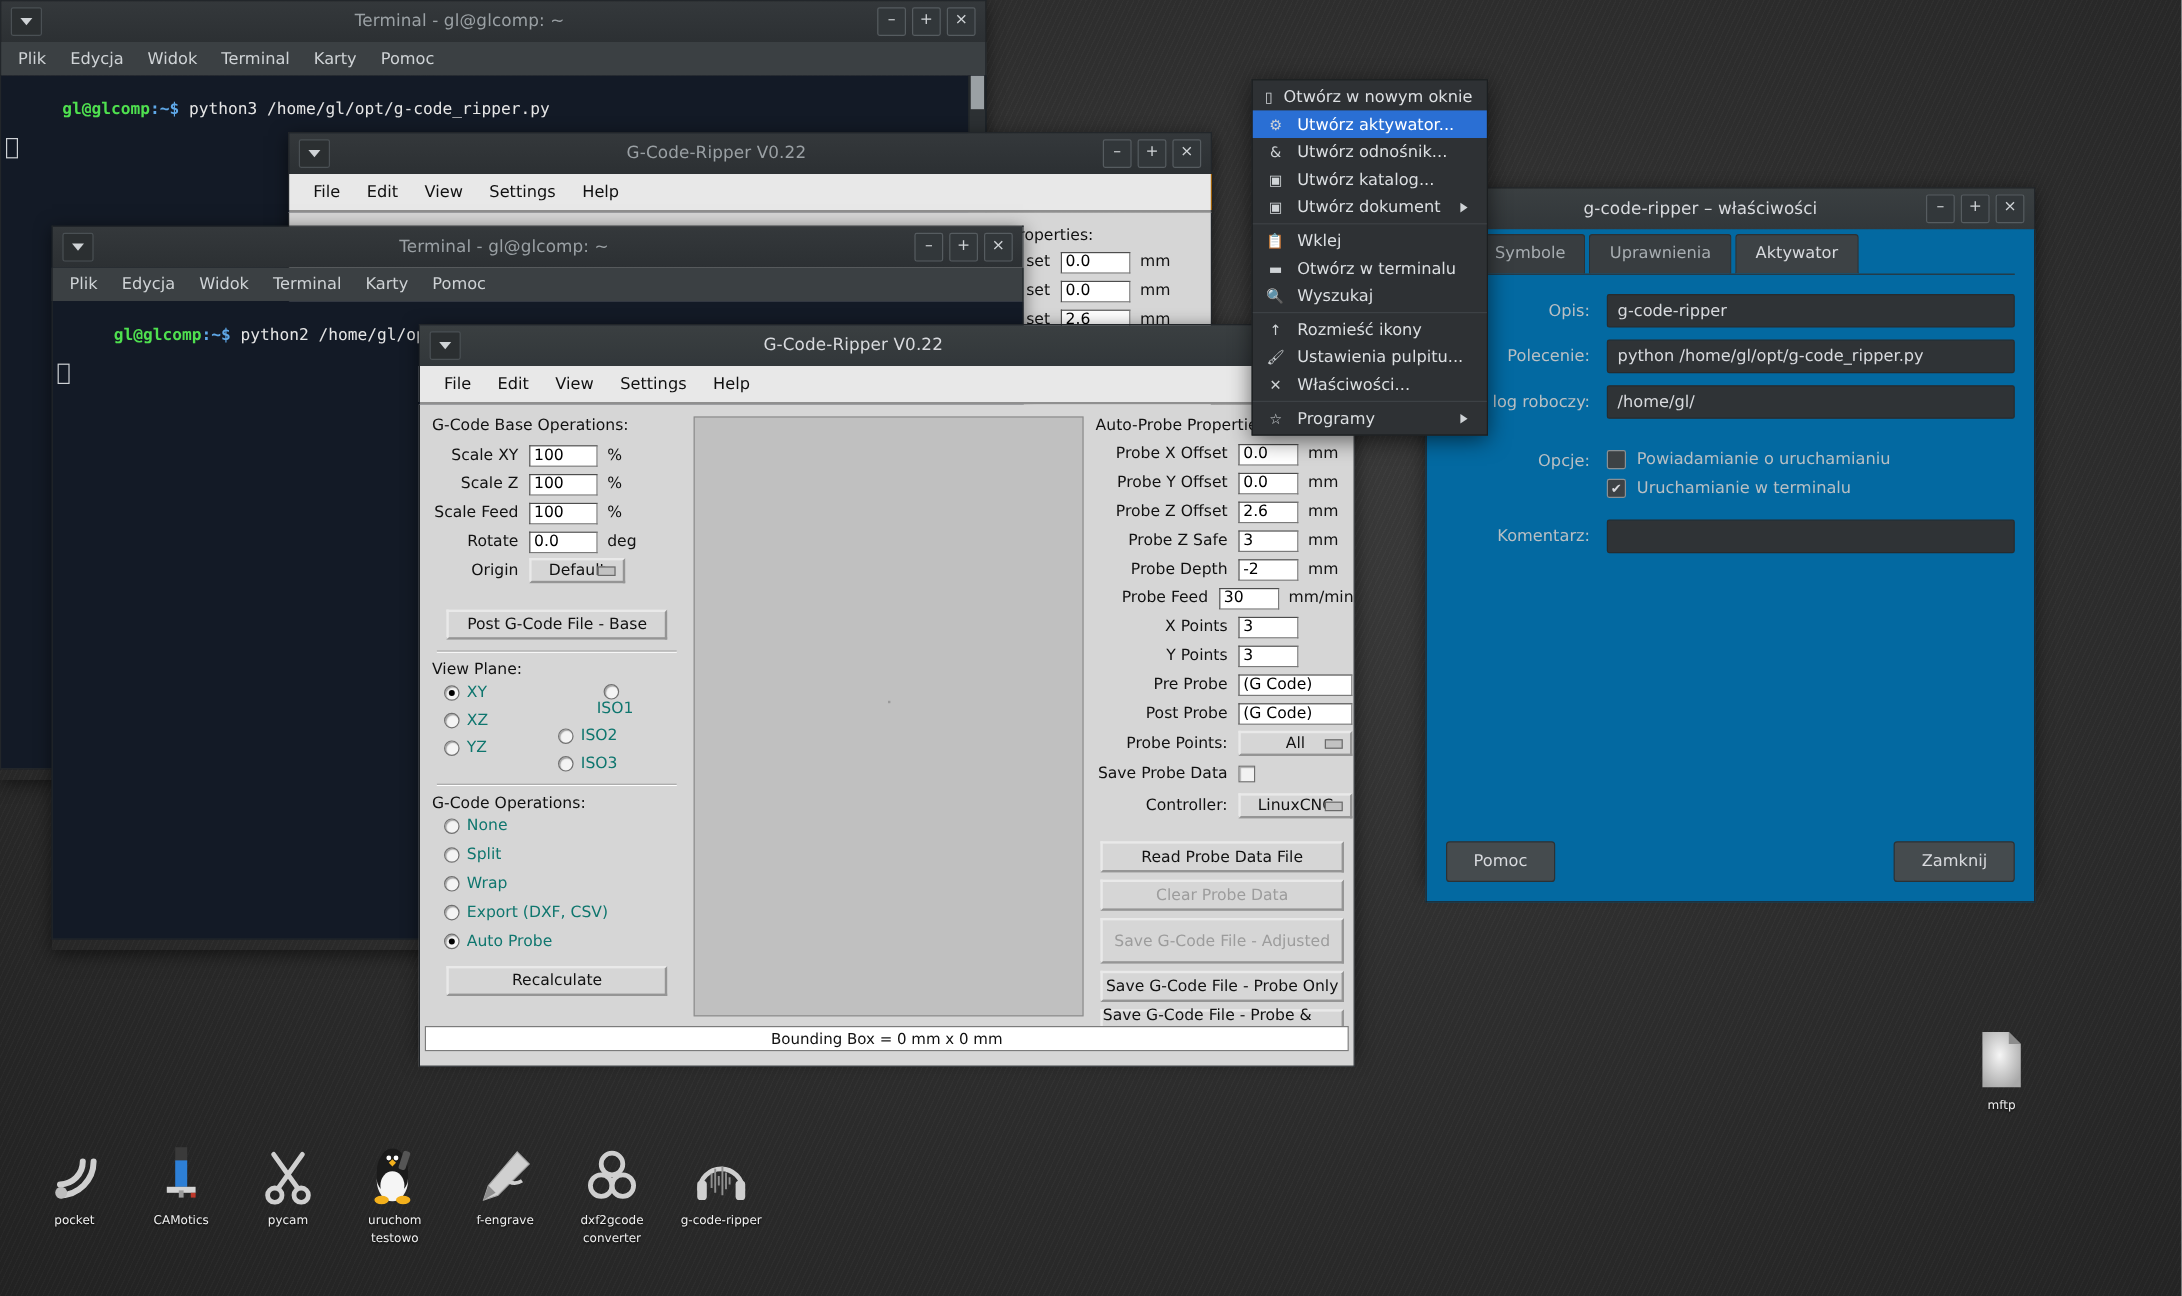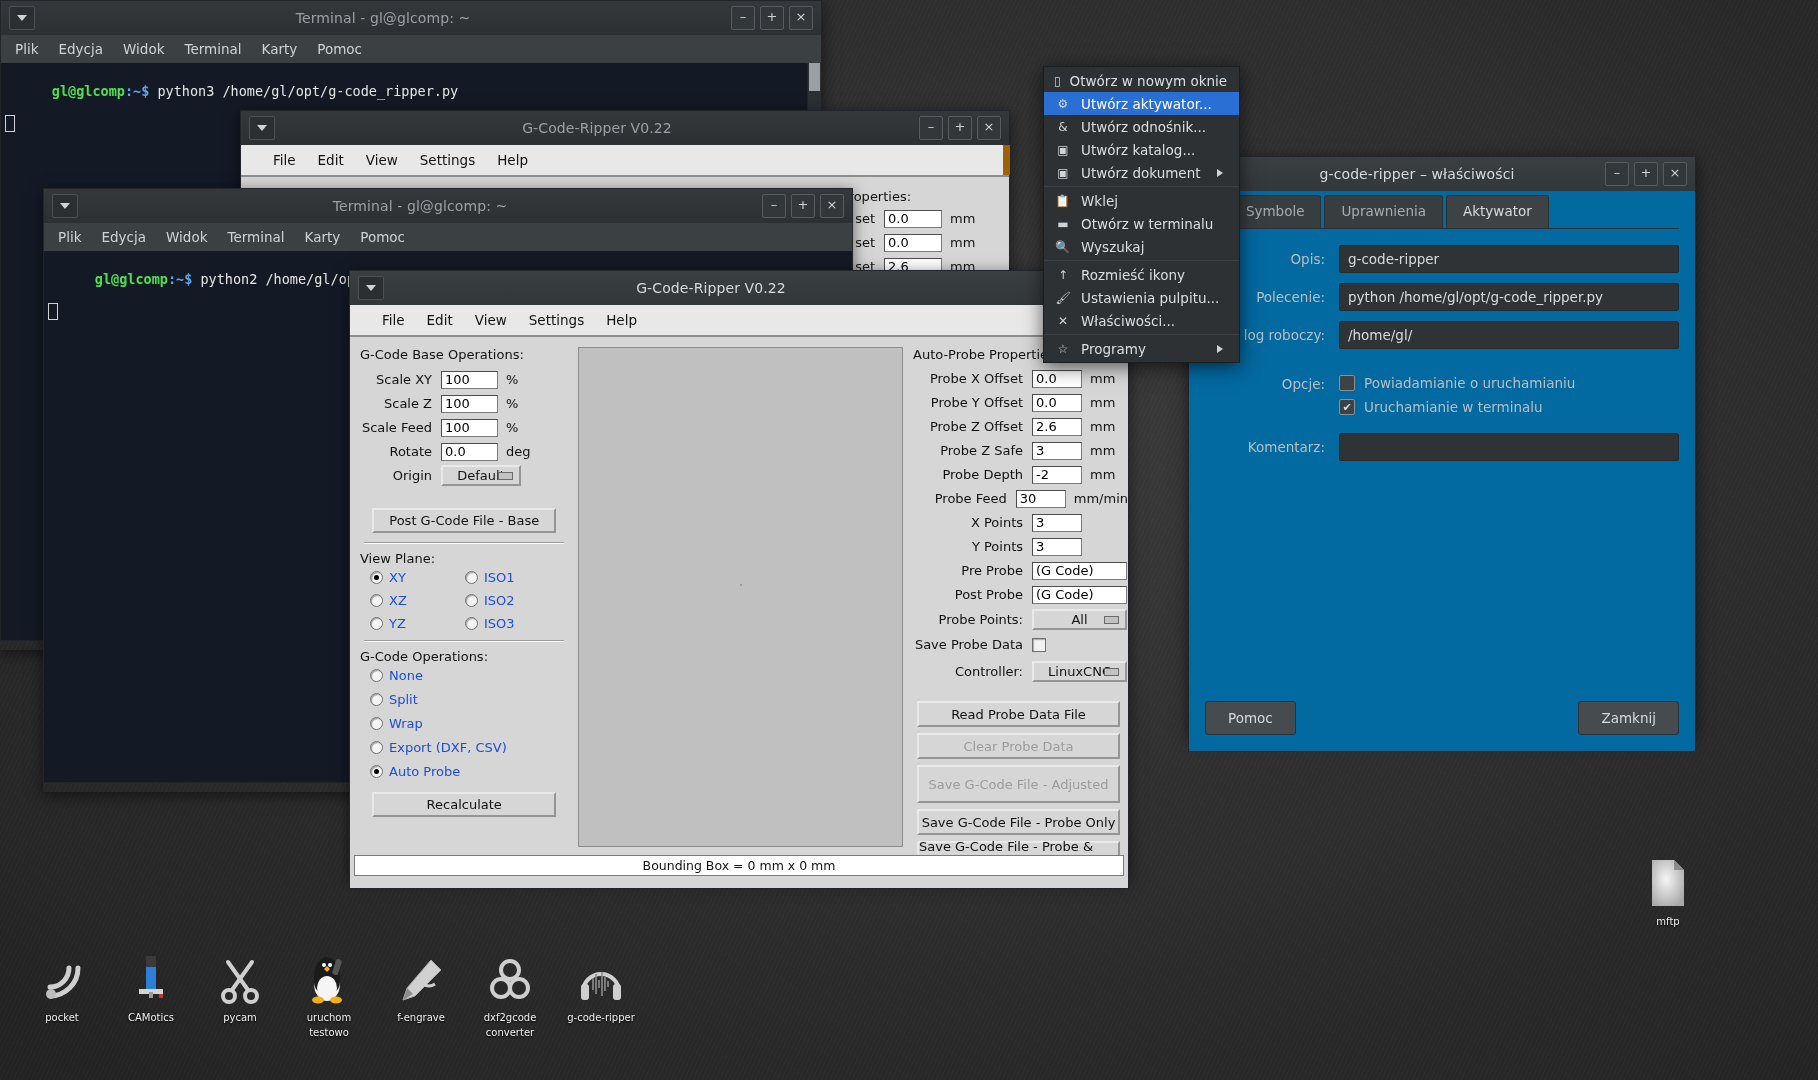--- a/index.html
+++ b/index.html
@@ -33,38 +33,38 @@
   .term-body{background:#131a26;border:1px solid #22262a;border-top:none;color:#e6e6e6;
     font-family:"DejaVu Sans Mono","Liberation Mono",monospace;font-size:13.5px;padding:4px 0 0 2px;
     overflow:hidden;position:relative;}
   .term-line{white-space:pre;}
   .prompt-user{color:#4fe04f;font-weight:bold;}
   .prompt-path{color:#5fa8e8;font-weight:bold;}
   .term-cursor{display:inline-block;width:8px;height:15px;border:1px solid #cfd3d6;margin-left:2px;vertical-align:-3px;}
   .term-scroll{position:absolute;right:0;top:0;width:13px;height:100%;background:#2c3033;border-left:1px solid #22262a;}
   .term-scroll .thumb{position:absolute;left:1px;top:0;width:11px;height:28px;background:#9aa0a4;}
   
-  .gcr-menubar{background:#e8e8e8;border-left:1px solid #22262a;border-right:7px solid #a16207;
-    padding:7px 32px;display:flex;gap:22px;font-size:13.5px;color:#101010;}
+  .gcr-menubar{background:#e8e8e8;border-left:1px solid #22262a;border-right:1px solid #a16207;
+    padding:7px 20px;display:flex;gap:22px;font-size:13.5px;color:#101010;}
   .gcr-body{background:#d6d6d6;border:1px solid #22262a;border-top:none;position:relative;}
   .sep-line{height:2px;background:#8f8f8f;}
   .sec-label{font-size:13px;color:#111;margin:0 0 4px 0;}
   .frow{display:flex;align-items:center;height:21px;margin-bottom:3px;}
   .frow .lab{font-size:13px;color:#111;text-align:right;padding-right:9px;}
   .inp{background:#fff;border:1px solid #7b7b7b;border-top-color:#4d4d4d;border-left-color:#4d4d4d;
     height:18px;font-size:13px;color:#000;padding:1px 3px;box-sizing:border-box;
     font-family:"DejaVu Sans","Liberation Sans",sans-serif;}
   .unit{font-size:13px;color:#111;padding-left:8px;}
   .optbtn{background:#d6d6d6;border:2px outset #e9e9e9;height:21px;font-size:13px;color:#111;
     display:flex;align-items:center;justify-content:center;position:relative;box-sizing:border-box;}
   .optbtn .dash{position:absolute;right:6px;width:13px;height:6px;border:1px solid #6a6a6a;background:#c2c2c2;}
   .btn{background:#d6d6d6;border:2px outset #e9e9e9;font-size:13px;color:#111;
     display:flex;align-items:center;justify-content:center;height:24px;box-sizing:border-box;}
   .btn.disabled{color:#9c9c9c;}
-  .rad{display:flex;align-items:center;font-size:13px;color:#1d4ed8;}
+  .rad{display:flex;align-items:center;font-size:13px;color:#0f766e;}
   .rad .circ{width:11px;height:11px;border-radius:50%;background:#f4f4f4;border:1px solid #707070;
      box-shadow:inset 1px 1px 1px rgba(0,0,0,.35);margin-right:6px;position:relative;}
   .rad.on .circ::after{content:"";position:absolute;left:3px;top:3px;width:5px;height:5px;border-radius:50%;background:#000;}
   .hr{height:1px;background:#fff;border-top:1px solid #9a9a9a;margin:9px 4px 7px 4px;}
   .canvas{background:#c0c0c0;border:1px solid #8d8d8d;}
   .statusbar{background:#fff;border:1px solid #7b7b7b;font-size:12.5px;color:#111;
     display:flex;align-items:center;justify-content:center;height:19px;}
   .chk{width:12px;height:12px;background:#f2f2f2;border:1px solid #6f6f6f;box-shadow:inset 1px 1px 1px rgba(0,0,0,.3);}
   
   #context-menu{position:absolute;background:#2e3134;border:1px solid #1b1e20;
@@ -268,21 +268,21 @@
           <div class="rad" style="margin-bottom:8px;">
               <span class="circ"></span>
               <span>XZ</span>
             </div>
           <div class="rad">
               <span class="circ"></span>
               <span>YZ</span>
             </div>
         </div>
         <div style="width:95px;">
-          <div class="rad" style="margin-bottom:8px;">
+          <div class="rad" style="margin-bottom:8px;flex-direction:column;">
               <span class="circ"></span>
               <span>ISO1</span>
             </div>
           <div class="rad" style="margin-bottom:8px;">
               <span class="circ"></span>
               <span>ISO2</span>
             </div>
           <div class="rad">
               <span class="circ"></span>
               <span>ISO3</span>

